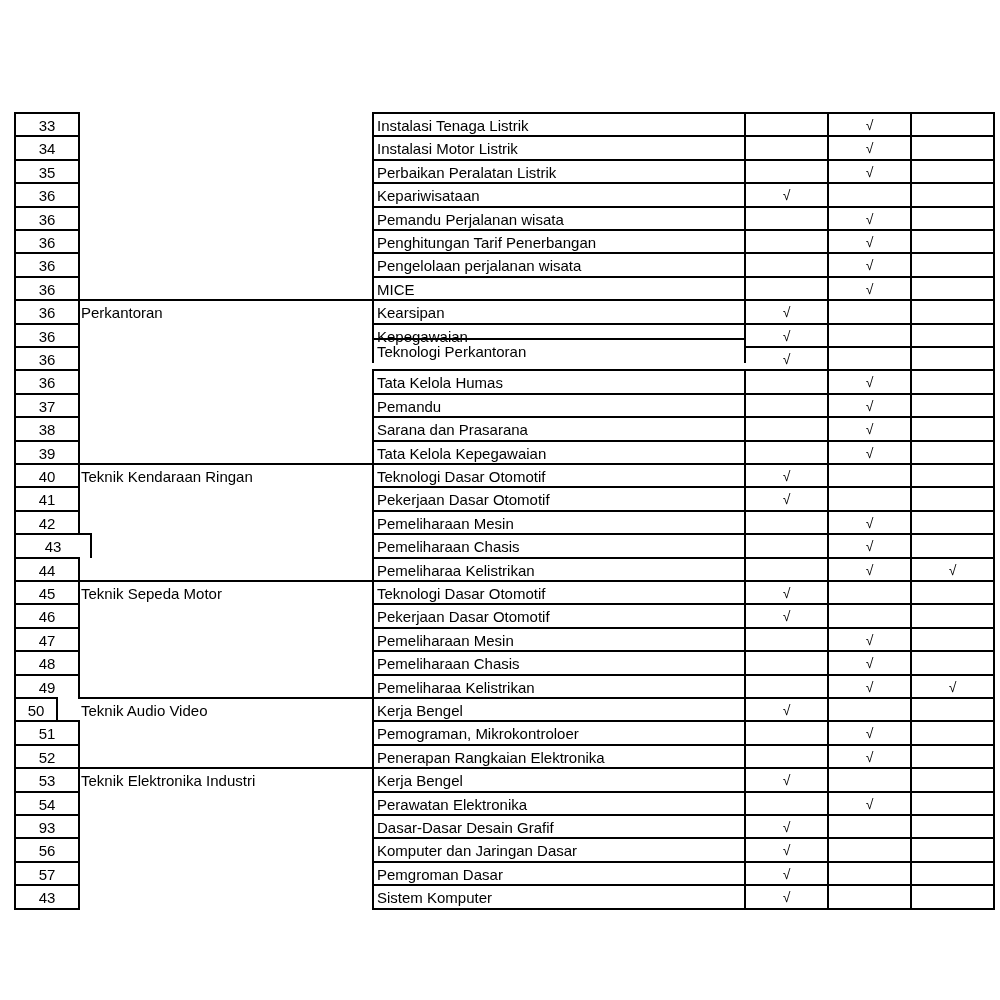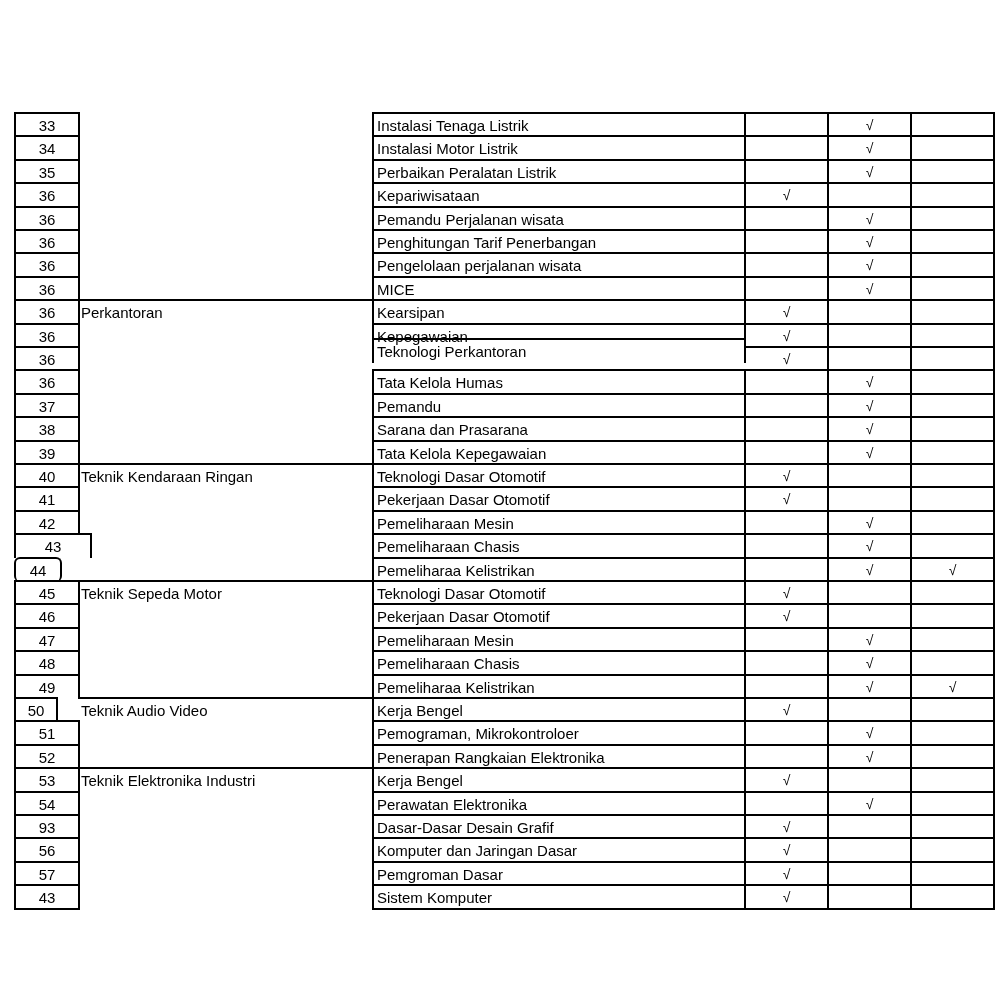--- a/index.html
+++ b/index.html
@@ -110,21 +110,21 @@
     <div class="cell no" style="left: 14px; top: 510px; width: 66px; height: 25px;">42</div>
     <div class="cell subj" style="left: 372px; top: 510px; width: 374px; height: 25px;">Pemeliharaan Mesin</div>
     <div class="cell chk" style="left: 746px; top: 510px; width: 83px; height: 25px;"></div>
     <div class="cell chk" style="left: 829px; top: 510px; width: 83px; height: 25px;"><span>√</span></div>
     <div class="cell chk" style="left: 912px; top: 510px; width: 83px; height: 25px;"></div>
     <div class="cell no" style="left: 14px; top: 533px; width: 78px; height: 25px;">43</div>
     <div class="cell subj" style="left: 372px; top: 533px; width: 374px; height: 25px;">Pemeliharaan Chasis</div>
     <div class="cell chk" style="left: 746px; top: 533px; width: 83px; height: 25px;"></div>
     <div class="cell chk" style="left: 829px; top: 533px; width: 83px; height: 25px;"><span>√</span></div>
     <div class="cell chk" style="left: 912px; top: 533px; width: 83px; height: 25px;"></div>
-    <div class="cell no" style="left: 14px; top: 557px; width: 48px; height: 25px; border-radius: 6px;">44</div>
+    <div class="cell no" style="left: 14px; top: 557px; width: 66px; height: 25px;">44</div>
     <div class="cell subj" style="left: 372px; top: 557px; width: 374px; height: 25px;">Pemeliharaa Kelistrikan</div>
     <div class="cell chk" style="left: 746px; top: 557px; width: 83px; height: 25px;"></div>
     <div class="cell chk" style="left: 829px; top: 557px; width: 83px; height: 25px;"><span>√</span></div>
     <div class="cell chk" style="left: 912px; top: 557px; width: 83px; height: 25px;"><span>√</span></div>
     <div class="cell prog" style="left: 78px; top: 580px; width: 294px; height: 119px;">Teknik Sepeda Motor</div>
     <div class="cell no" style="left: 14px; top: 580px; width: 66px; height: 25px;">45</div>
     <div class="cell subj" style="left: 372px; top: 580px; width: 374px; height: 25px;">Teknologi Dasar Otomotif</div>
     <div class="cell chk" style="left: 746px; top: 580px; width: 83px; height: 25px;"><span>√</span></div>
     <div class="cell chk" style="left: 829px; top: 580px; width: 83px; height: 25px;"></div>
     <div class="cell chk" style="left: 912px; top: 580px; width: 83px; height: 25px;"></div>

